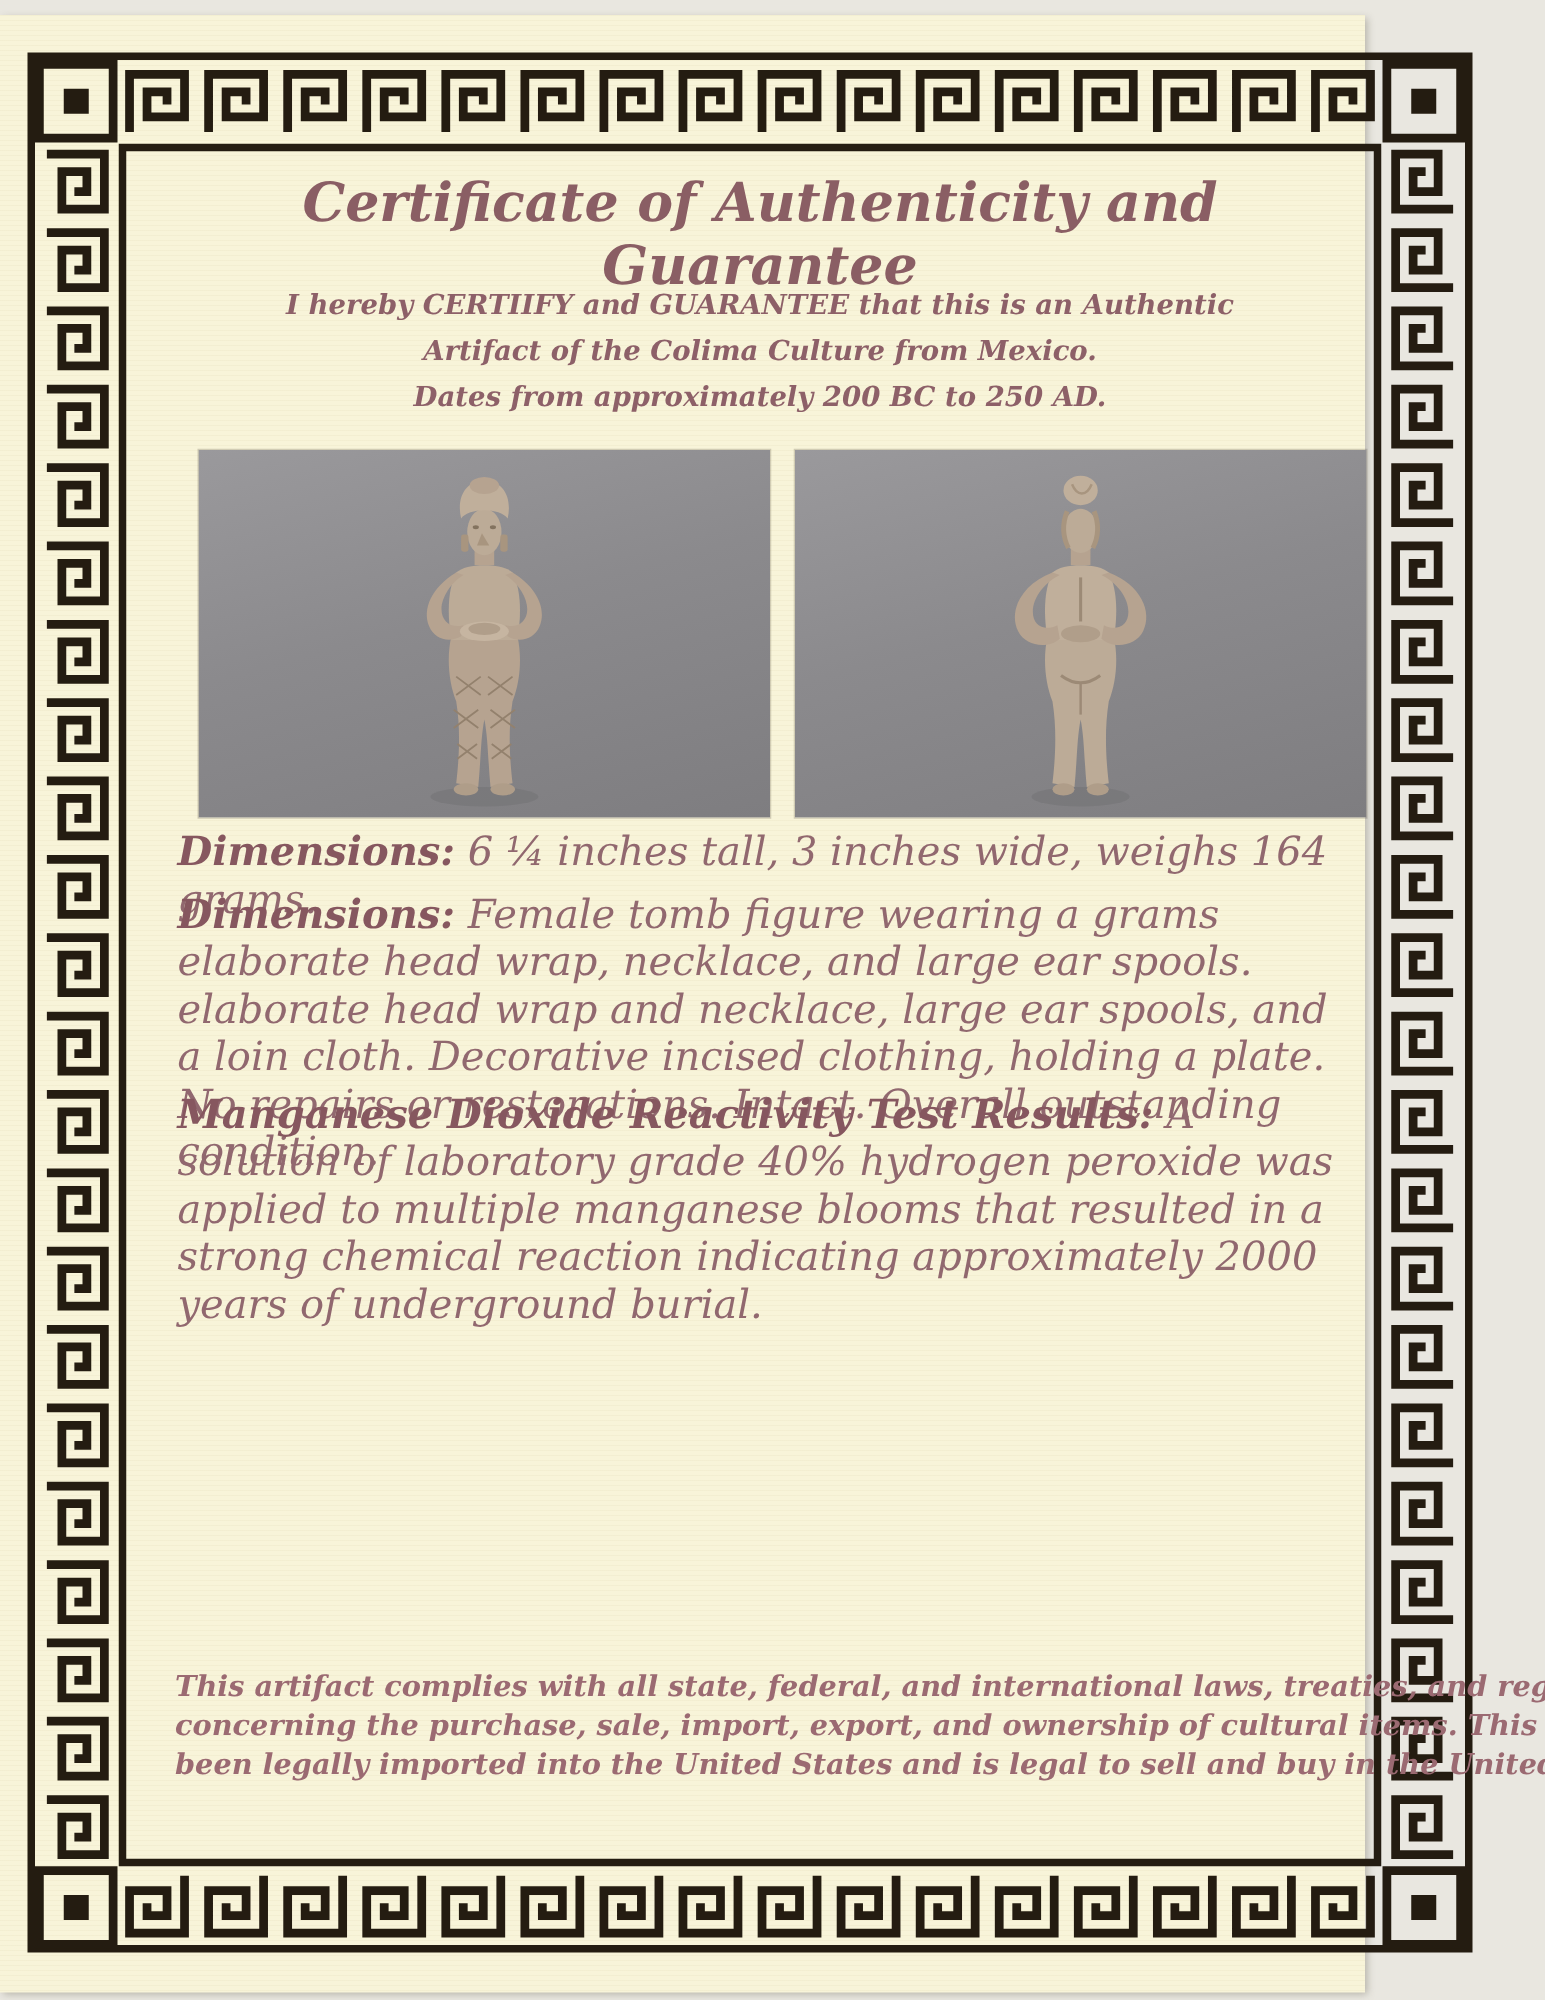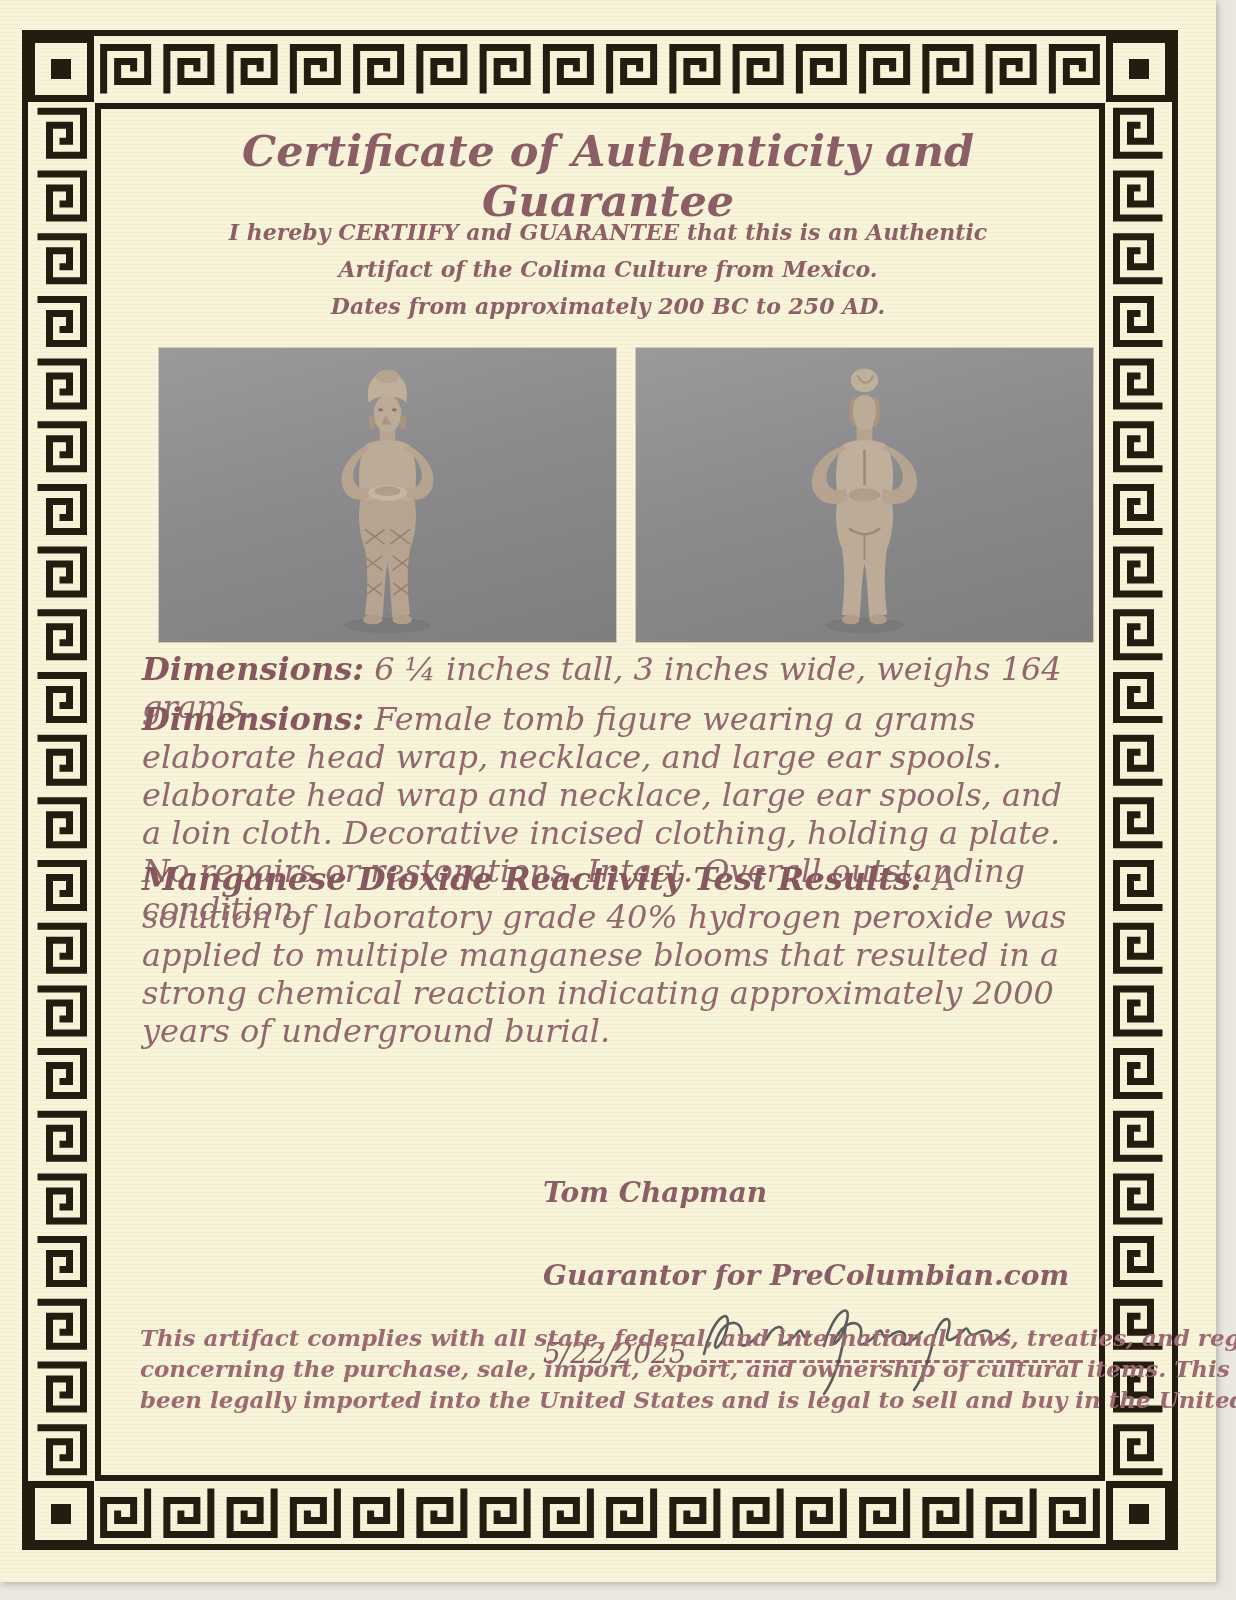--- a/index.html
+++ b/index.html
@@ -2,21 +2,21 @@
 <html><head>
 <meta charset="utf-8">
 <style>
   html,body{margin:0;padding:0;}
   body{
     width:1236px;height:1600px;position:relative;overflow:hidden;
     background:#e9e7e0;
     font-family:"DejaVu Serif","Liberation Serif",serif;
   }
   .page{
-    position:absolute;left:0;top:0;width:1216px;height:1582px;
+    position:absolute;left:0;top:12px;width:1092px;height:1582px;
     background:var(--paper,#f8f4d9);
     box-shadow:2px 2px 6px rgba(120,115,100,.45);
   }
   .page::before{ 
     content:"";position:absolute;inset:0;pointer-events:none;
     background:repeating-linear-gradient(180deg,rgba(180,165,110,.07) 0 1px,rgba(0,0,0,0) 1px 4px);
   }
   .border-svg{position:absolute;left:0;top:0;width:1236px;height:1600px;pointer-events:none;}
 
   .content{position:absolute;inset:0;color:var(--ink,#8e646b);}
@@ -231,38 +231,20 @@
       </figure>
     </div>
 
     <p class="sec sec-dimensions"><span class="lbl">Dimensions:</span> <span>6 ¼ inches tall, 3 inches wide, weighs 164 grams.</span></p>
 
     <p class="sec sec-description"><span class="lbl">Dimensions:</span> <span>Female tomb figure wearing a grams elaborate head wrap, necklace, and large ear spools. elaborate head wrap and necklace, large ear spools, and a loin cloth. Decorative incised clothing, holding a plate. No repairs or restorations. Intact. Overall outstanding condition.</span></p>
 
     <p class="sec sec-manganese"><span class="lbl">Manganese Dioxide Reactivity Test Results:</span> <span>A solution of laboratory grade 40% hydrogen peroxide was applied to multiple manganese blooms that resulted in a strong chemical reaction indicating approximately 2000 years of underground burial.</span></p>
 
 
-    <div class="sig-block">
-      <p class="sig-name">Tom Chapman</p>
-      <p class="sig-role">Guarantor for PreColumbian.com</p>
-      <div class="date-row">
-        <span class="date-text">5/22/2025</span>
-        <span class="sig-dashes"></span>
-        <svg class="sig-scrawl" viewBox="0 0 330 120">
-          <g fill="none" stroke="#43424a" stroke-width="2.6" stroke-linecap="round" opacity="0.85">
-            <path d="M8,78 C16,42 36,28 31,52 C27,72 13,80 22,60 C31,40 50,44 45,64 C43,76 57,66 63,58"></path>
-            <path d="M70,64 C78,48 90,46 86,62 C83,74 96,64 102,56 C108,50 104,66 114,60"></path>
-            <path d="M128,70 C136,36 158,22 150,48 C144,68 130,76 142,58 C152,42 170,44 164,62 C160,76 176,64 182,56 C188,50 184,66 194,60 C204,52 212,56 208,66 C205,74 220,62 226,56"></path>
-            <path d="M238,62 C244,40 258,36 252,56 C247,72 262,60 268,54 C274,48 270,62 280,58 C290,52 298,54 294,64 C291,72 306,60 312,54"></path>
-            <path d="M150,48 C146,80 138,104 128,118"></path>
-            <path d="M238,62 C232,88 224,106 218,114"></path>
-          </g>
-        </svg>
-      </div>
-    </div>
 
     <div class="legal">
       <div>This artifact complies with all state, federal, and international laws, treaties, and regulations</div>
       <div>concerning the purchase, sale, import, export, and ownership of cultural items. This item has</div>
       <div>been legally imported into the United States and is legal to sell and buy in the United States.</div>
     </div>
 
   </div>
 </div>
 

